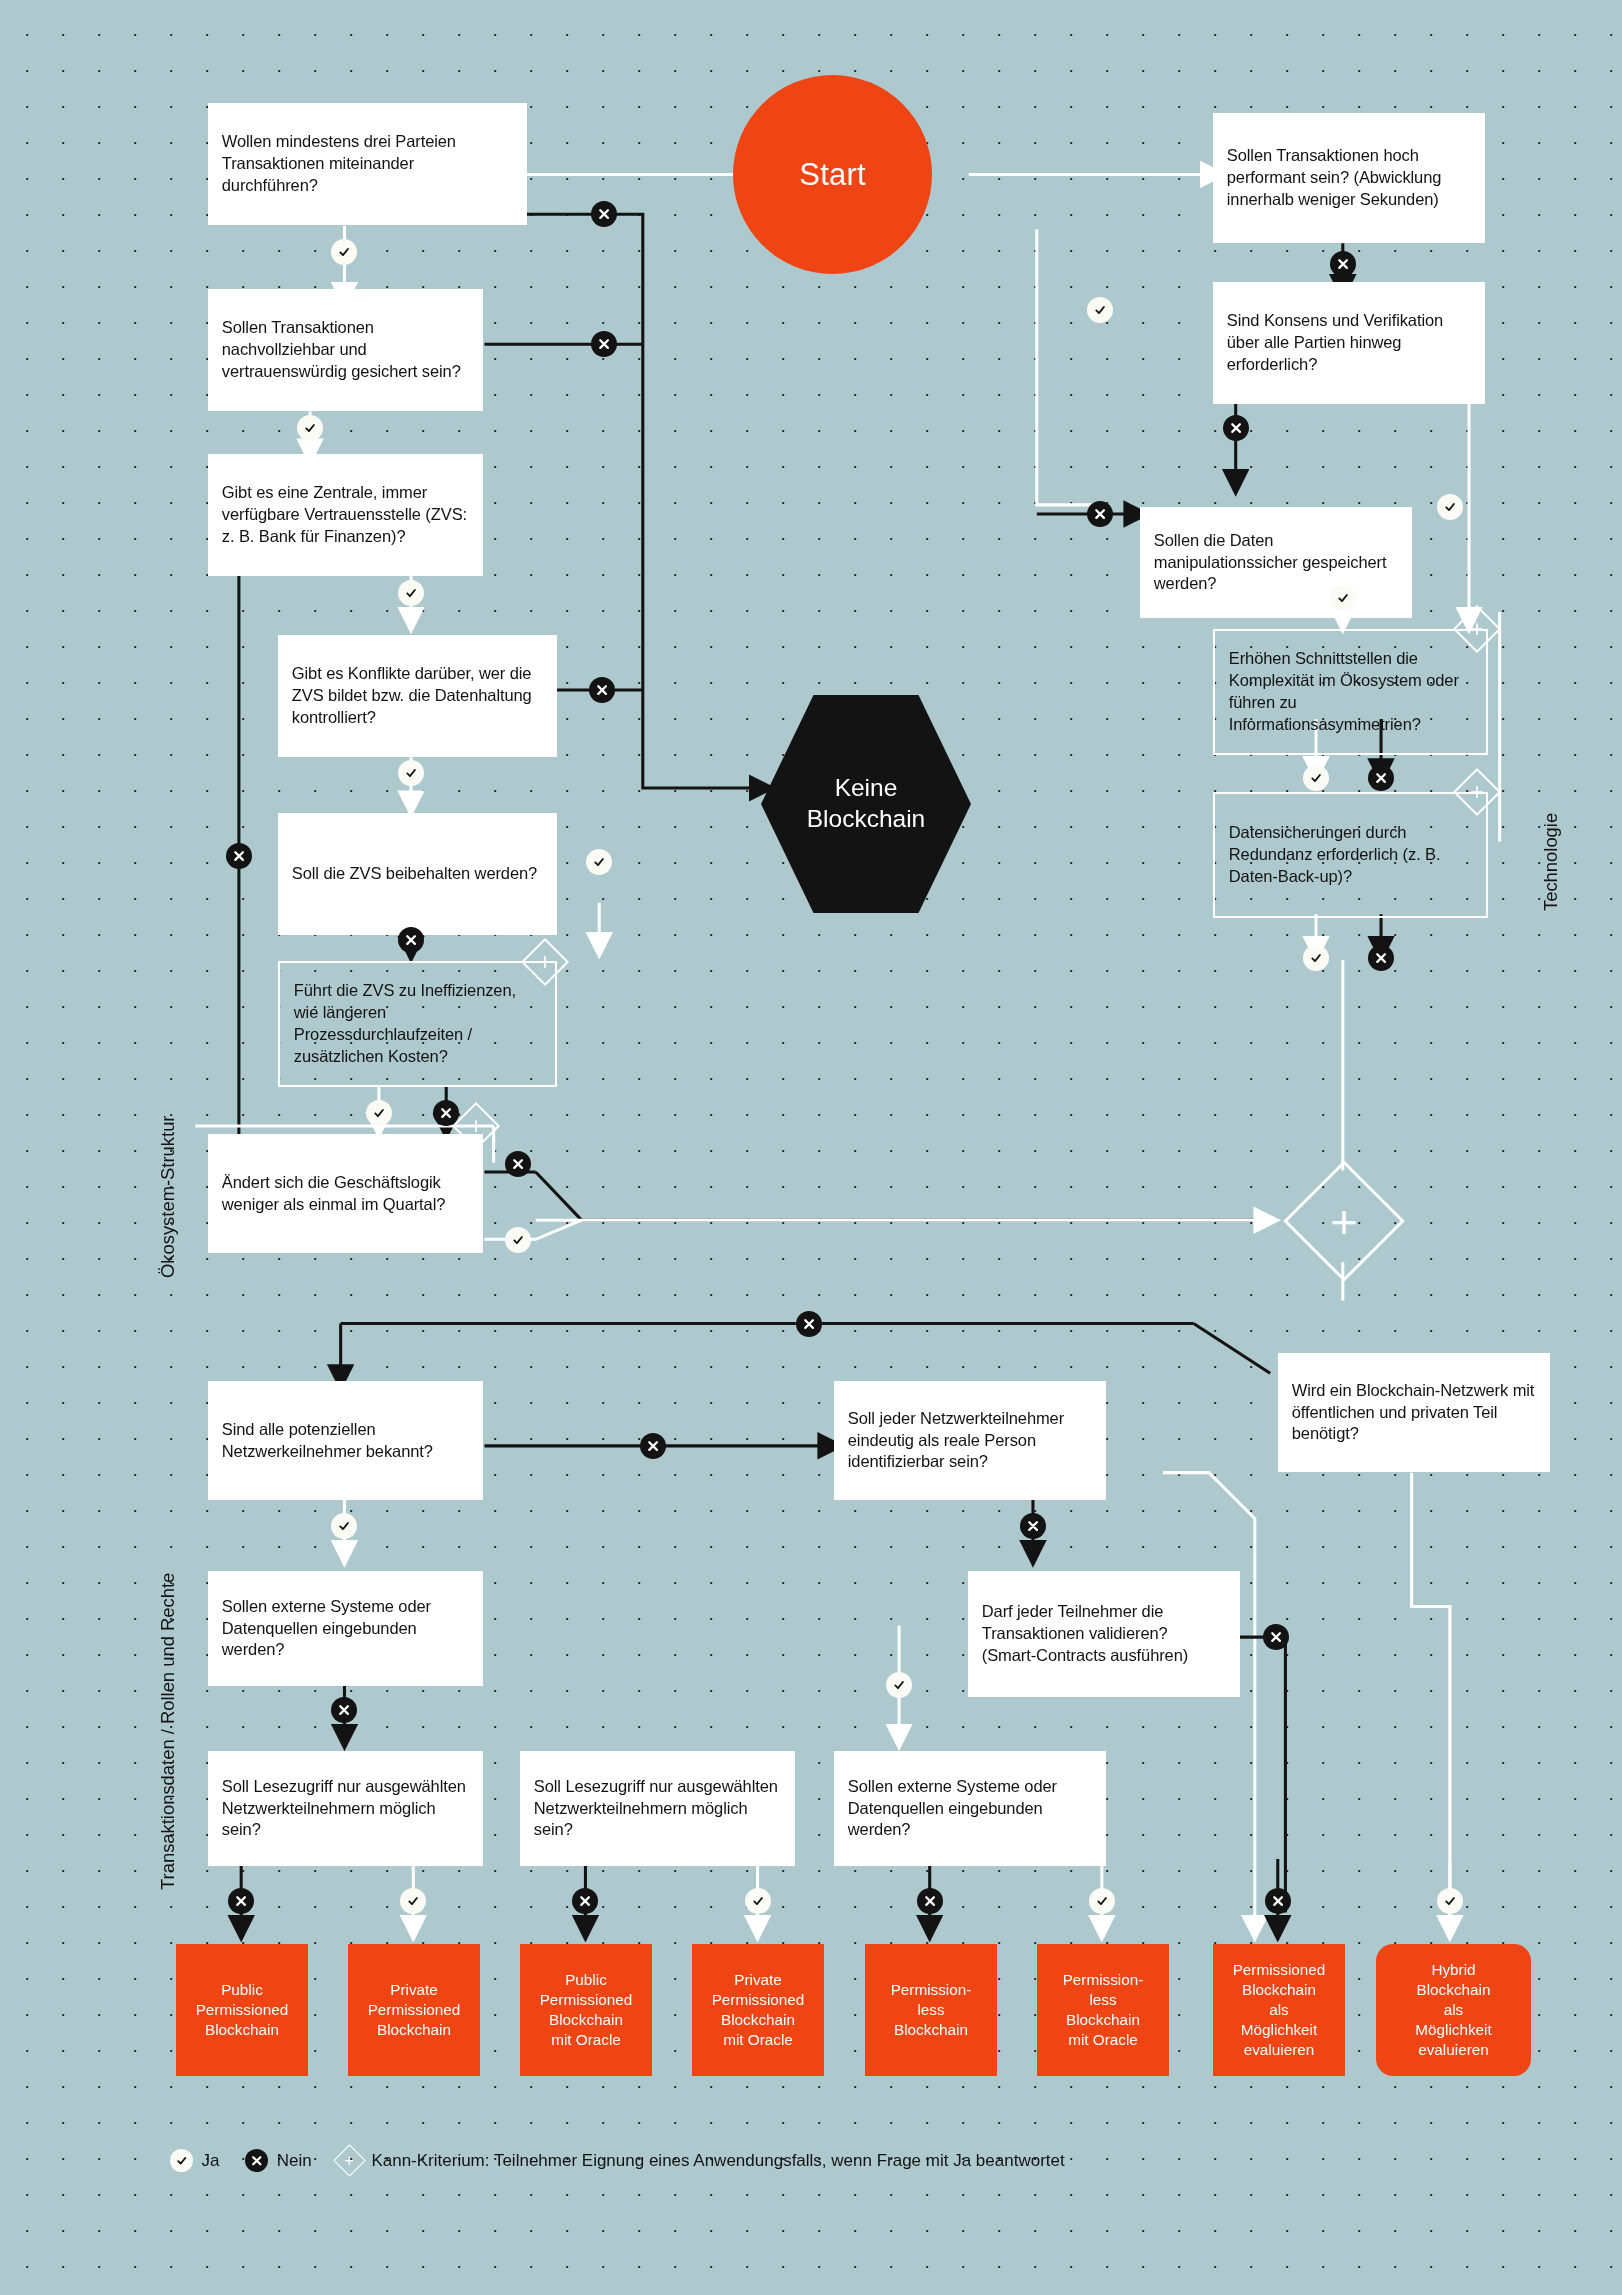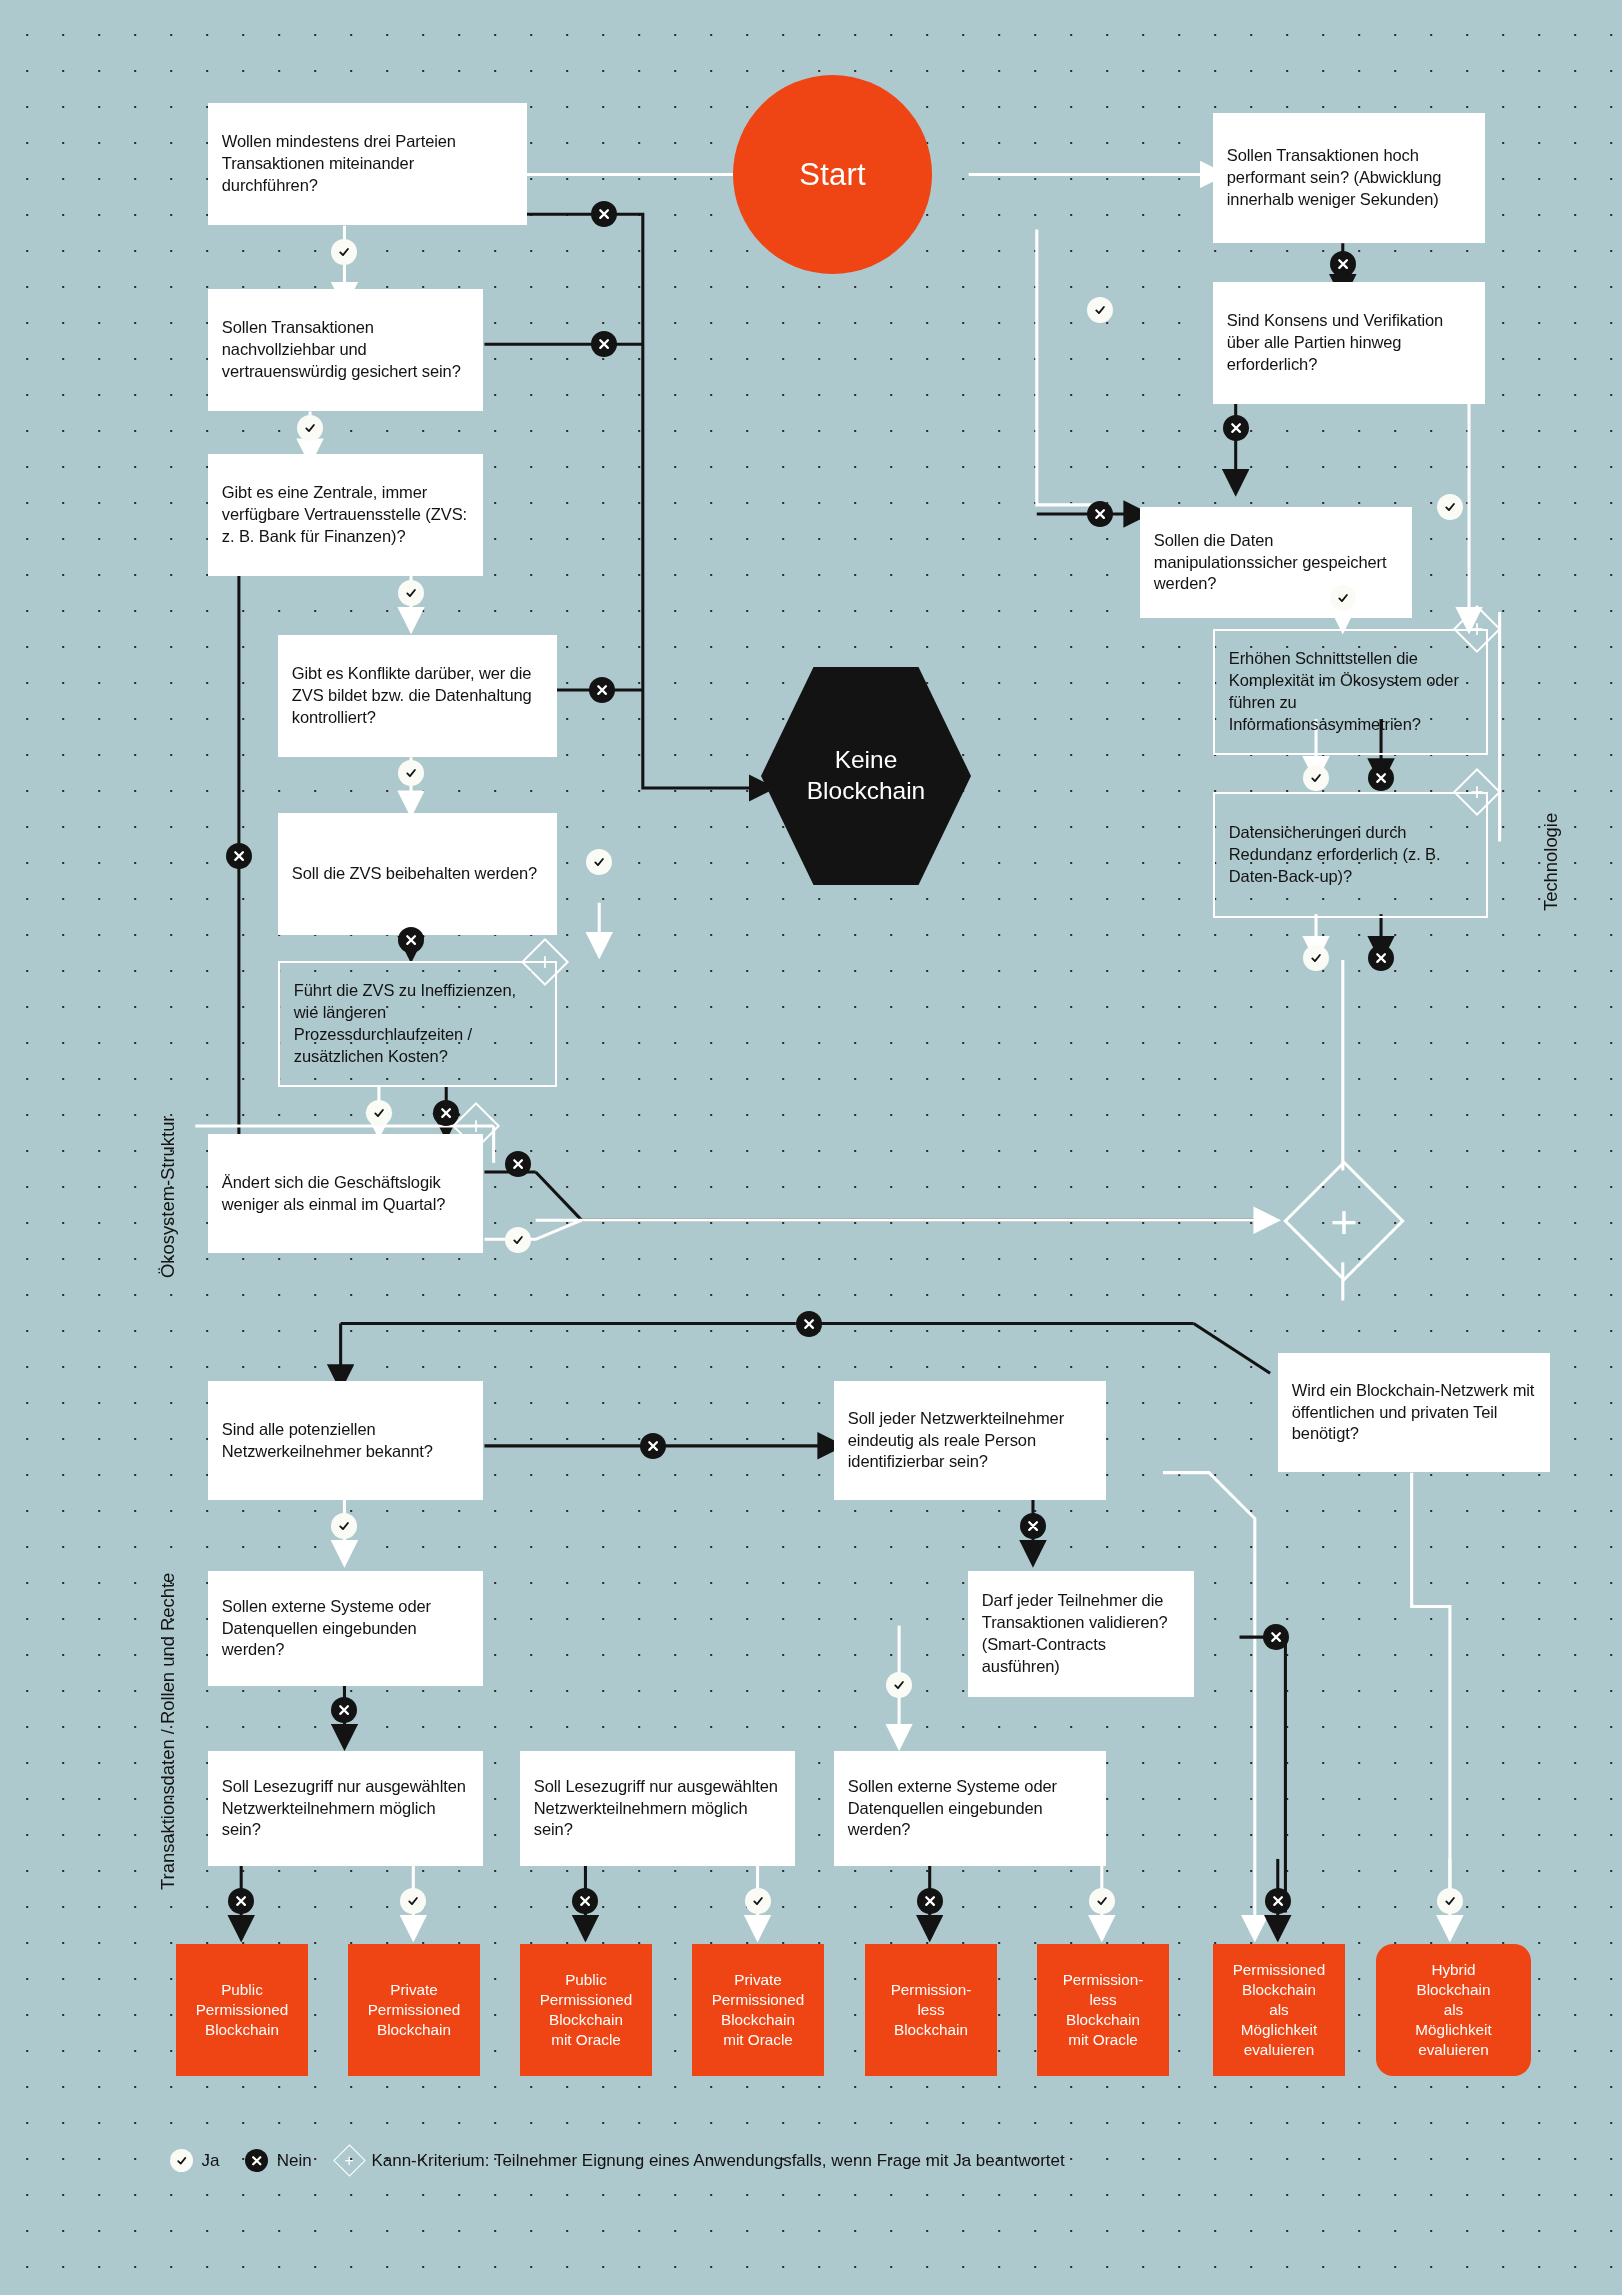--- a/index.html
+++ b/index.html
@@ -272,21 +272,21 @@
   </div>
 
   <div class="node outline" style="left:278px; top:961px; width:279px; height:126px;">
     <span class="txt">Führt die ZVS zu Ineffizienzen, wie längeren Prozessdurchlaufzeiten / zusätzlichen Kosten?</span>
   </div>
 
   <div class="node" style="left:208px; top:1134px; width:275px; height:119px;">
     <span class="txt">Ändert sich die Geschäftslogik weniger als einmal im Quartal?</span>
   </div>
 
-  <div class="hexnode" style="left:761px; top:667px; width:210px; height:218px;">
+  <div class="hexnode" style="left:761px; top:695px; width:210px; height:218px;">
     <span>
       <span>Keine</span><br>
       <span>Blockchain</span>
     </span>
   </div>
 
   <div class="node" style="left:1213px; top:113px; width:272px; height:130px;">
     <span class="txt">Sollen Transaktionen hoch performant sein? (Abwicklung innerhalb weniger Sekunden)</span>
   </div>
 
@@ -315,21 +315,21 @@
   </div>
 
   <div class="node" style="left:834px; top:1381px; width:272px; height:119px;">
     <span class="txt">Soll jeder Netzwerkteilnehmer eindeutig als reale Person identifizierbar sein?</span>
   </div>
 
   <div class="node" style="left:1278px; top:1353px; width:272px; height:119px;">
     <span class="txt">Wird ein Blockchain-Netzwerk mit öffentlichen und privaten Teil benötigt?</span>
   </div>
 
-  <div class="node" style="left:968px; top:1571px; width:226px; height:126px;">
+  <div class="node" style="left:968px; top:1571px; width:272px; height:126px;">
     <span class="txt">Darf jeder Teilnehmer die Transaktionen validieren? (Smart-Contracts ausführen)</span>
   </div>
 
   <div class="node" style="left:208px; top:1751px; width:275px; height:115px;">
     <span class="txt">Soll Lesezugriff nur ausgewählten Netzwerkteilnehmern möglich sein?</span>
   </div>
 
   <div class="node" style="left:520px; top:1751px; width:275px; height:115px;">
     <span class="txt">Soll Lesezugriff nur ausgewählten Netzwerkteilnehmern möglich sein?</span>
   </div>

